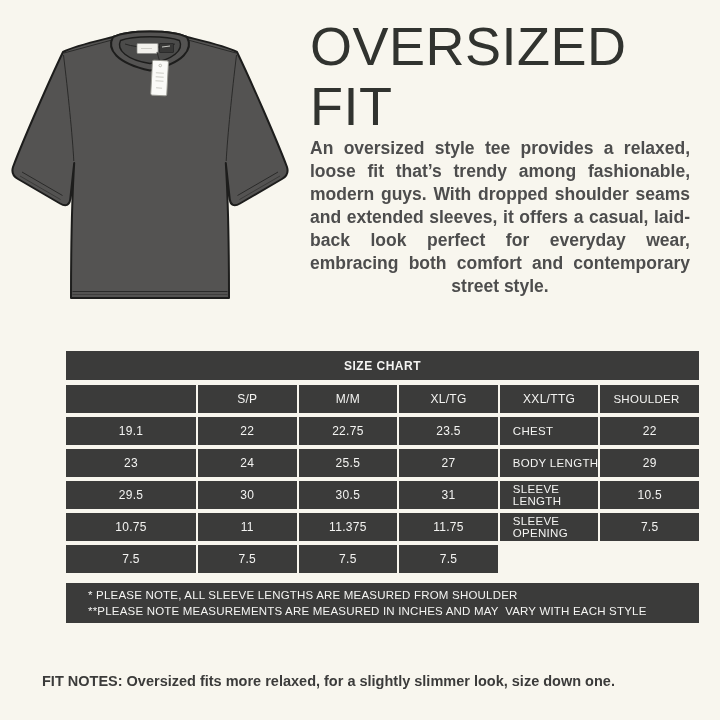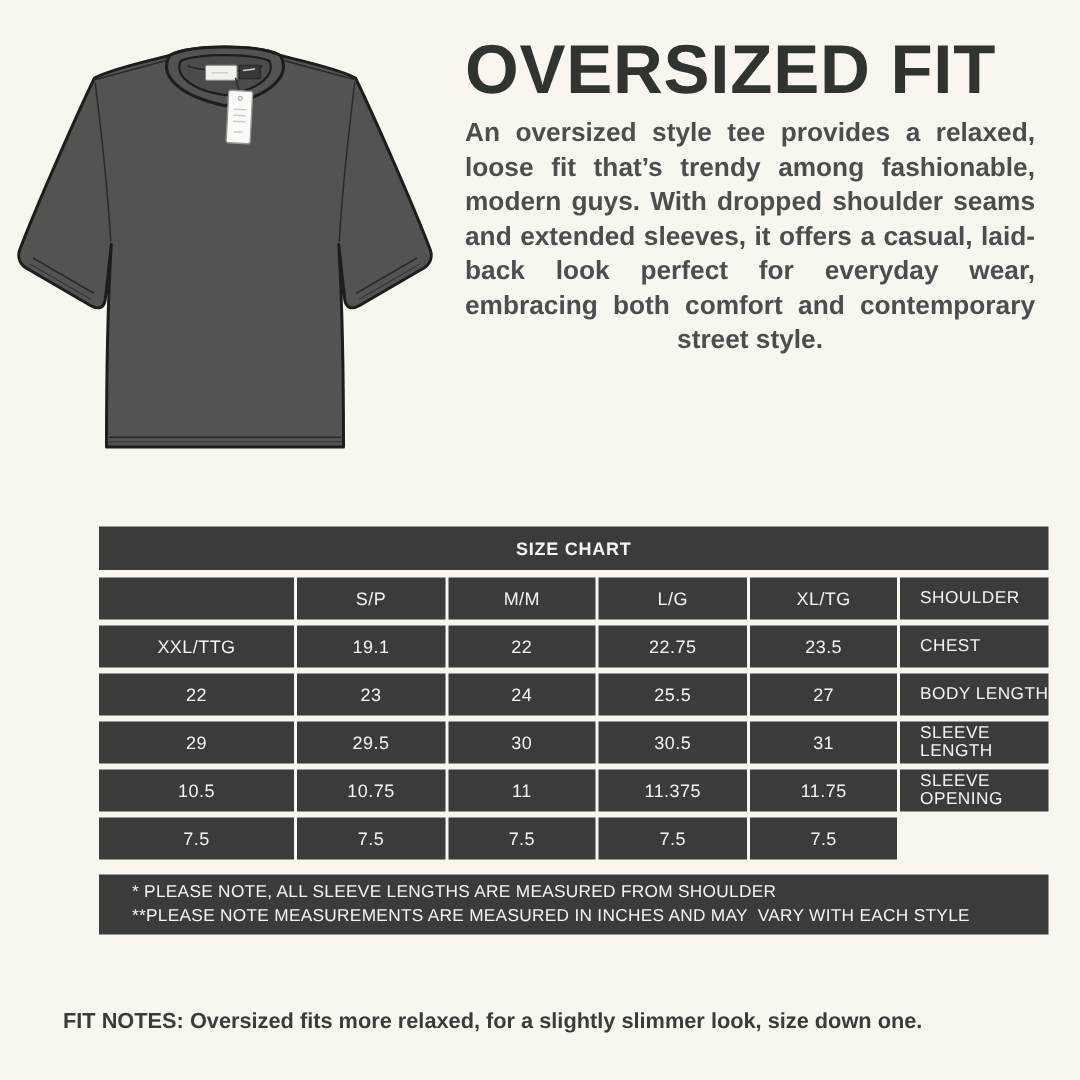--- a/index.html
+++ b/index.html
@@ -11,23 +11,23 @@
     overflow: hidden;
   }
   .page { position: absolute; inset: 0; }
 
   
   .tee-wrap { position: absolute; left: 0; top: 0; width: 300px; height: 340px; }
 
   
   .right-col { position: absolute; left: 310px; top: 16px; width: 380px; }
   .page-title {
-    font-size: 46px;
+    font-size: 54px;
     line-height: 60px;
-    font-weight: 700;
+    font-weight: 400;
     letter-spacing: 0.5px;
     color: var(--title-text, #31332f);
   }
   .description {
     margin-top: 1px;
     font-size: 17.5px;
     line-height: 23px;
     font-weight: 700;
     color: var(--body-text, #4d4d4d);
     text-align: justify;
@@ -150,24 +150,23 @@
     <h1 class="page-title">OVERSIZED FIT</h1>
     <p class="description">An oversized style tee provides a relaxed, loose fit that’s trendy among fashionable, modern guys. With dropped shoulder seams and extended sleeves, it offers a casual, laid-back look perfect for everyday wear, embracing both comfort and contemporary street style.</p>
   </div>
 
   <div class="size-chart">
     <div class="chart-title-bar">SIZE CHART</div>
     <div class="chart-grid" id="chartGrid">
         <div class="cell label"></div>
         <div class="cell">S/P</div>
         <div class="cell">M/M</div>
-        <div class="cell">L/G</div>
         <div class="cell">XL/TG</div>
+        <div class="cell">XXL/TTG</div>
         <div class="cell label">SHOULDER</div>
-        <div class="cell">XXL/TTG</div>
         <div class="cell">19.1</div>
         <div class="cell">22</div>
         <div class="cell">22.75</div>
         <div class="cell">23.5</div>
         <div class="cell label">CHEST</div>
         <div class="cell">22</div>
         <div class="cell">23</div>
         <div class="cell">24</div>
         <div class="cell">25.5</div>
         <div class="cell">27</div>

